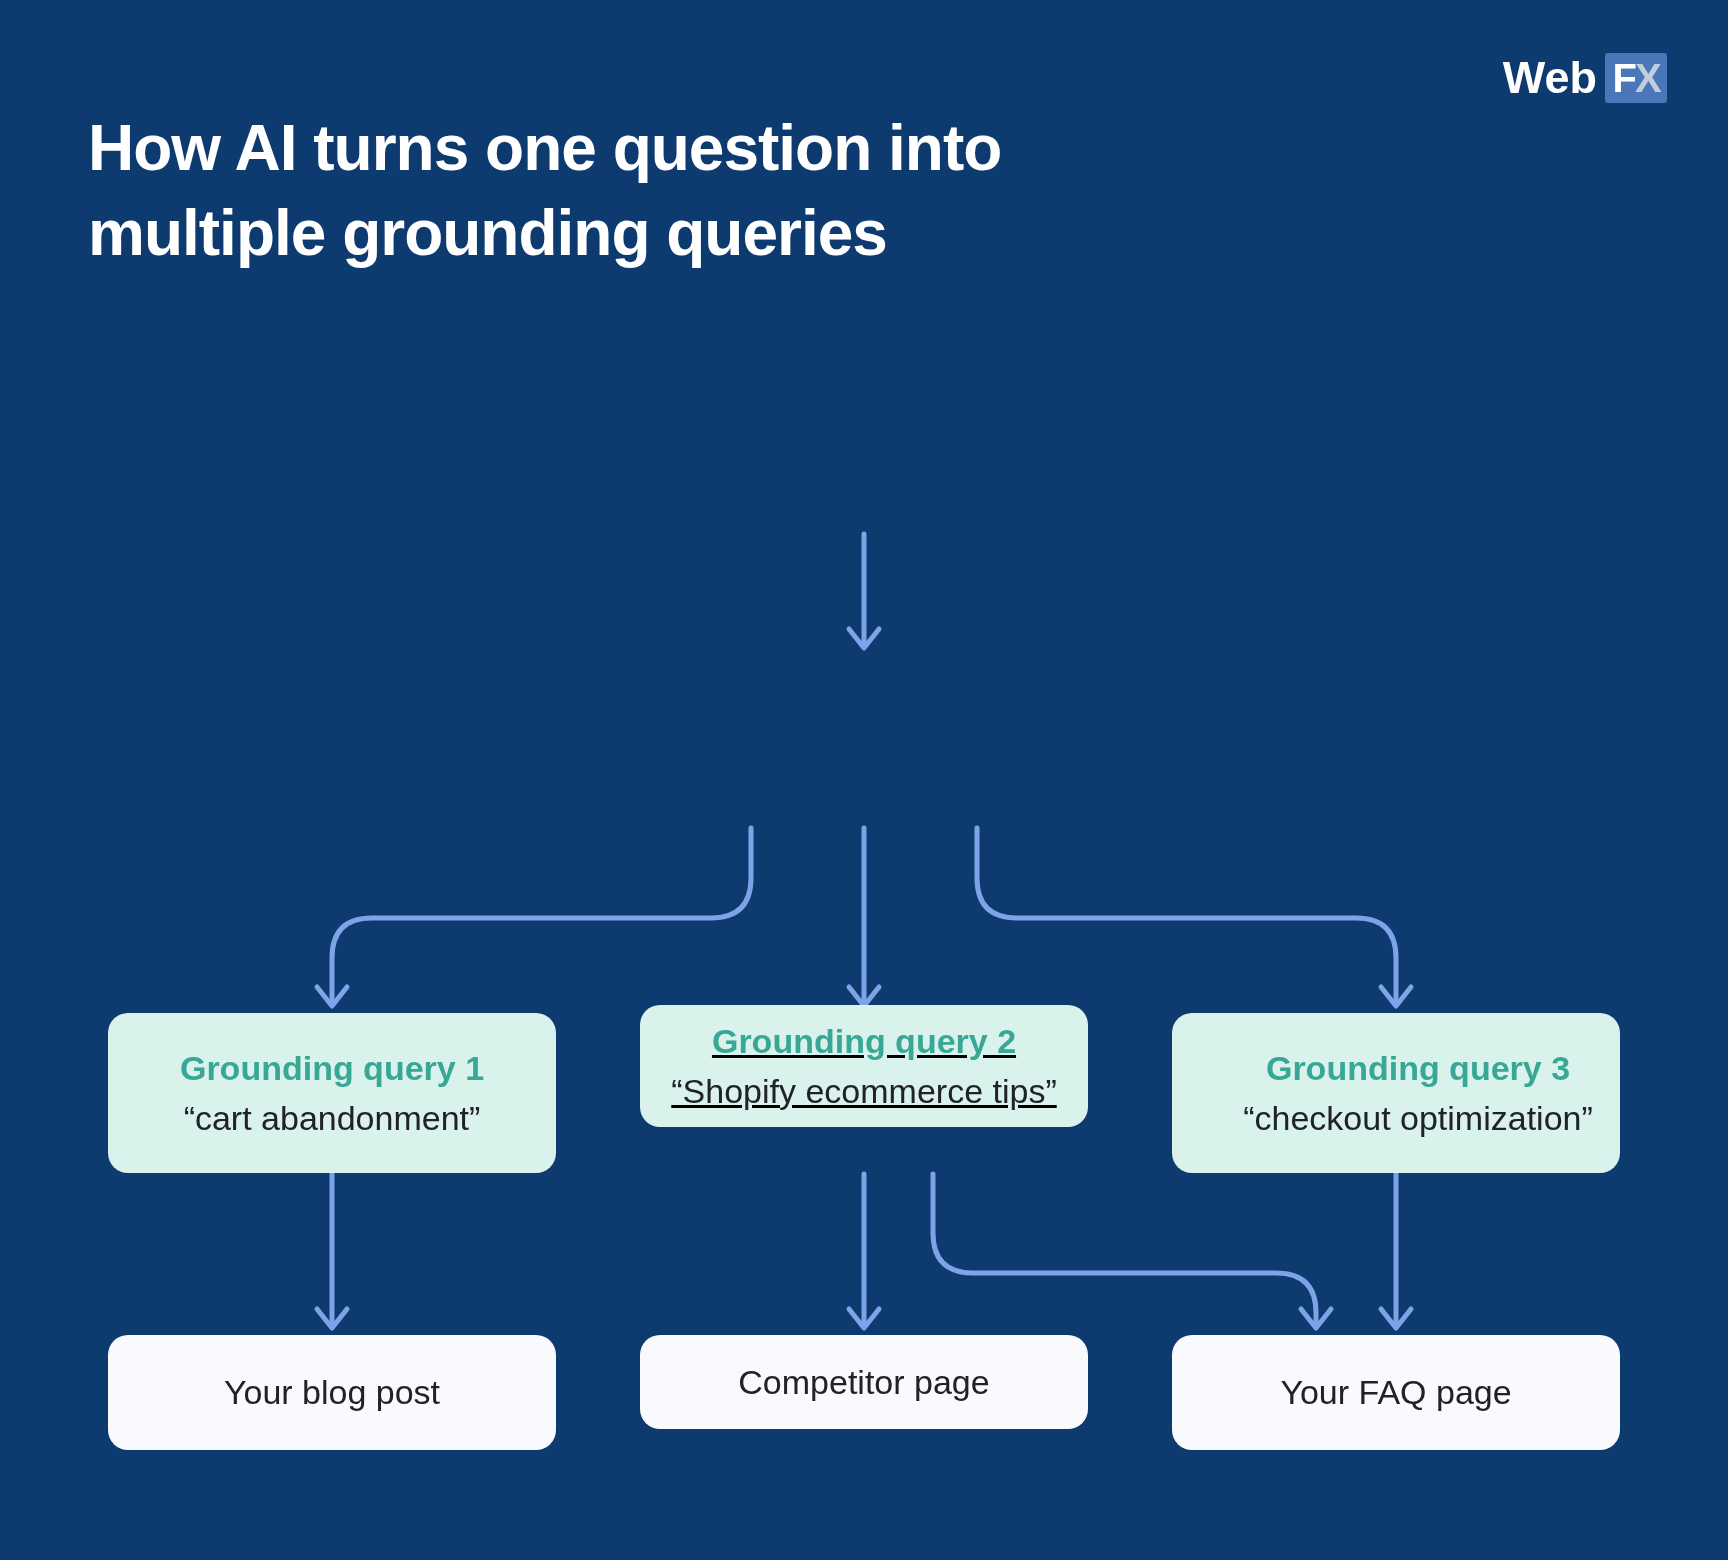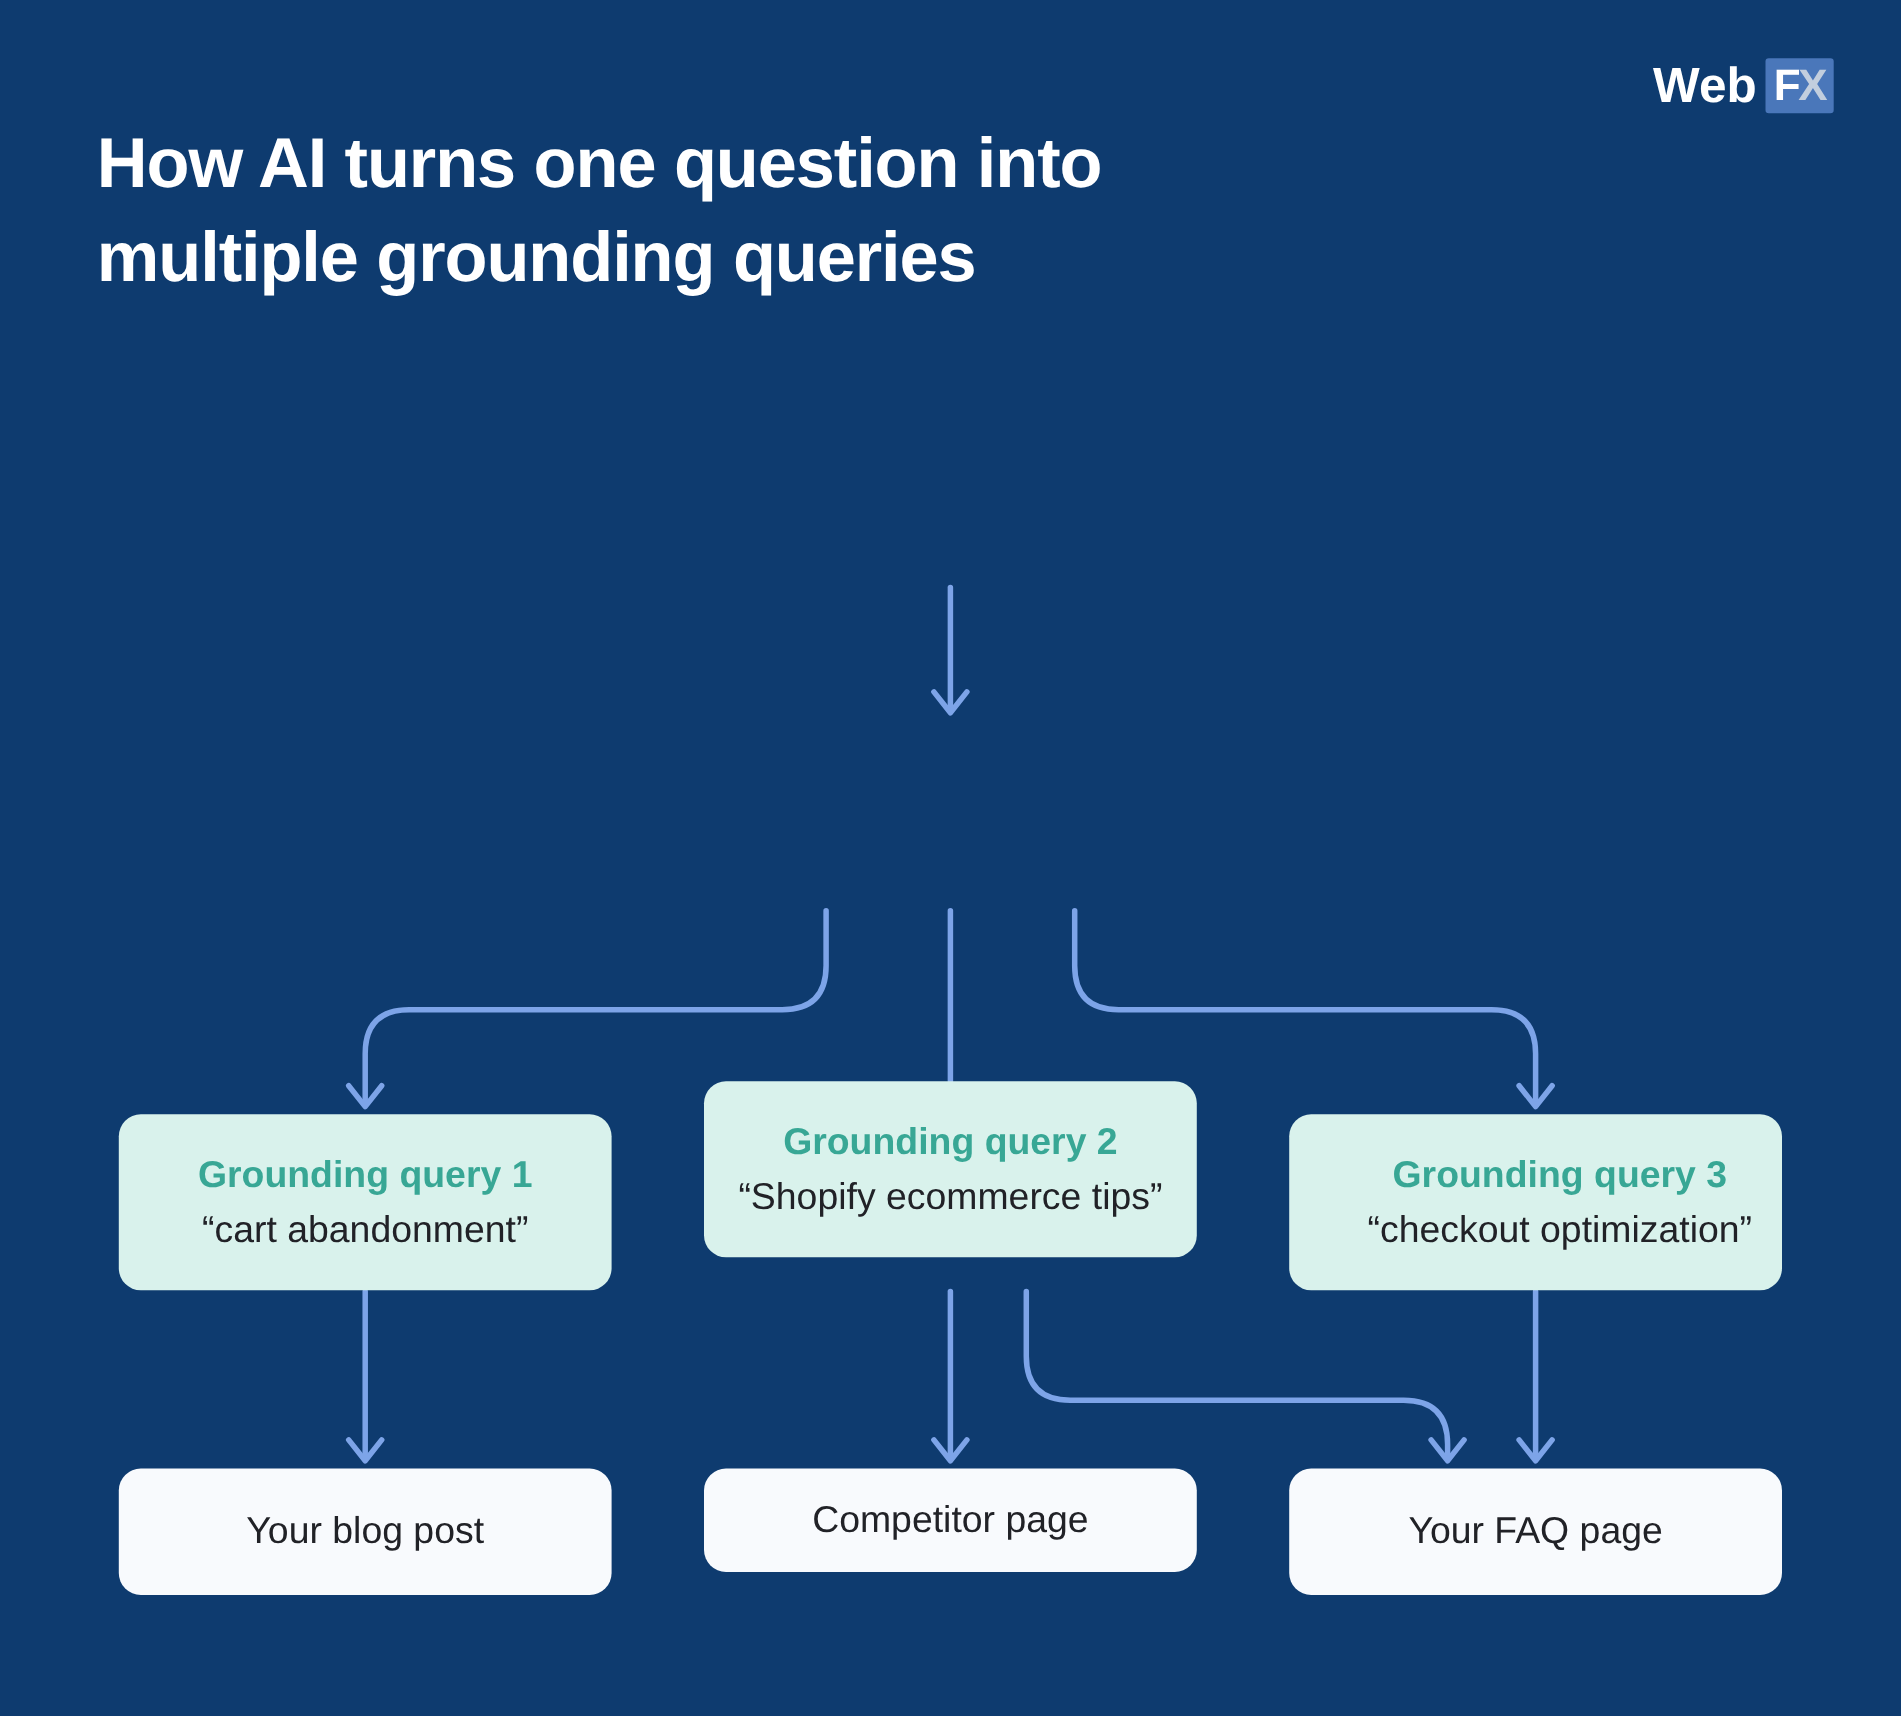--- a/index.html
+++ b/index.html
@@ -120,21 +120,21 @@
     </g>
   </svg>
 
 
 
   <div class="node node-mint" style="left:108px;top:1013px;width:448px;height:160px;">
     <div class="node-label label-teal">Grounding query 1</div>
     <div class="node-text">“cart abandonment”</div>
   </div>
 
-  <div class="node node-mint" style="left:640px;top:983px;width:448px;height:160px;">
+  <div class="node node-mint" style="left:640px;top:1005px;width:448px;height:122px;text-decoration:underline;">
     <div class="node-label label-teal">Grounding query 2</div>
     <div class="node-text">“Shopify ecommerce tips”</div>
   </div>
 
   <div class="node node-mint" style="left:1172px;top:1013px;width:448px;height:160px;padding-left:44px;">
     <div class="node-label label-teal">Grounding query 3</div>
     <div class="node-text">“checkout optimization”</div>
   </div>
 
   <div class="node node-white" style="left:108px;top:1335px;width:448px;height:115px;">

